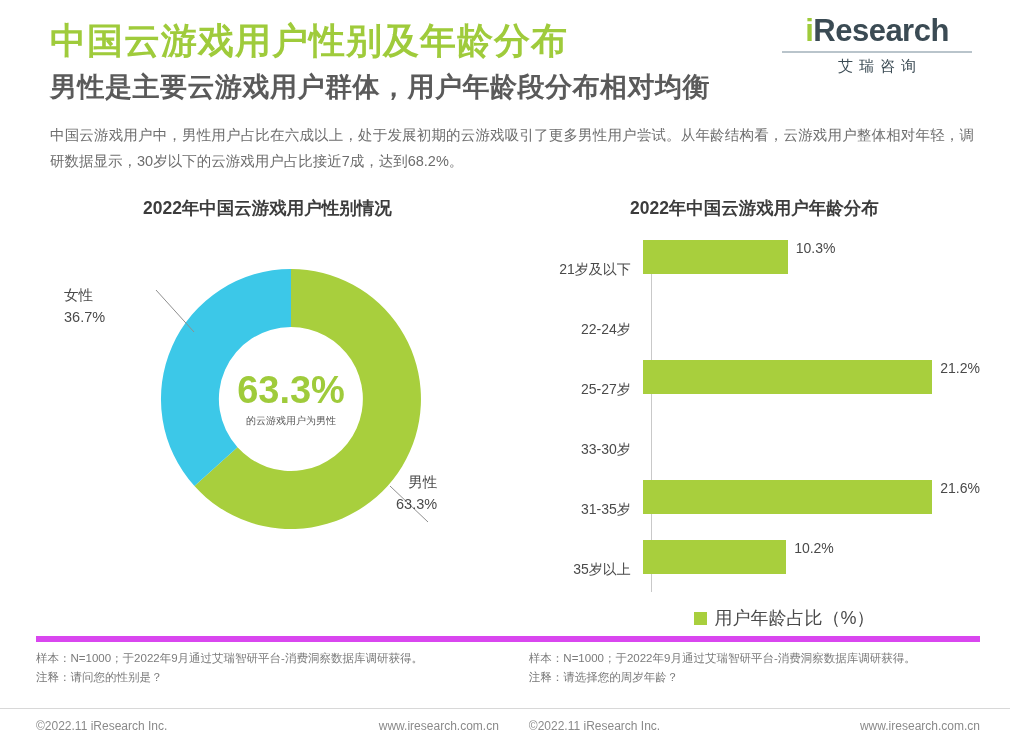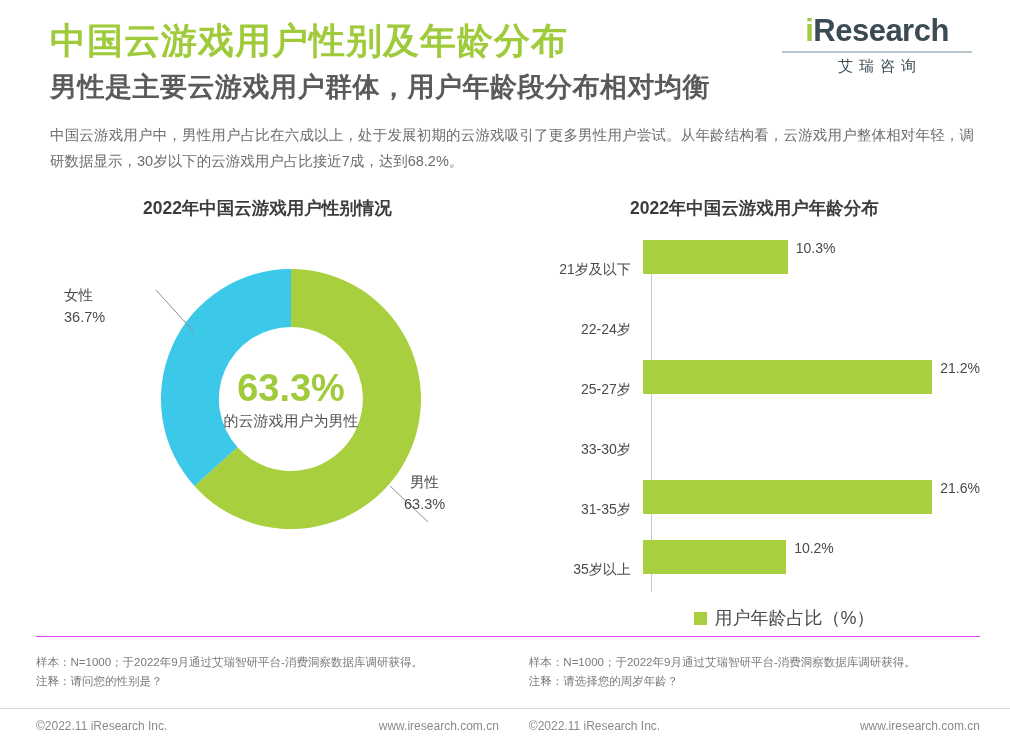--- a/index.html
+++ b/index.html
@@ -132,39 +132,39 @@
     justify-content: center;
     pointer-events: none;
   }
   .donut-big {
     font-size: 38px;
     font-weight: bold;
     color: #9fcb3b;
     line-height: 40px;
   }
   .donut-small {
-    font-size: 15px;
+    font-size: 10px;
     color: #555555;
     margin-top: 4px;
   }
   .lbl {
     position: absolute;
     font-size: 14.5px;
     line-height: 22px;
     color: #4a4a4a;
   }
   .lbl-female {
     left: 28px;
     top: 58px;
     text-align: left;
   }
   .lbl-male {
-    left: 368px;
+    left: 360px;
     top: 245px;
-    text-align: center;
+    text-align: right;
   }
 
   
   .bars {
     position: relative;
     height: 370px;
     margin-top: 20px;
   }
   .bar-axis {
     position: absolute;
@@ -227,22 +227,22 @@
     display: flex;
     padding: 0 30px 0 36px;
     box-sizing: border-box;
     margin-top: 10px;
   }
   .note-block {
     box-sizing: border-box;
     font-size: 11.5px;
     line-height: 19px;
     color: #7a7a7a;
-    border-top: 1px solid #d946ef;
-    padding-top: 16px;
+    border-top: 6px solid #d946ef;
+    padding-top: 7px;
   }
   .note-block.left { width: 490px; padding-right: 14px; }
   .note-block.right { width: 480px; margin-left: 0; padding-left: 16px; }
 
   
   .footer {
     position: absolute;
     left: 0;
     right: 0;
     bottom: 0;

